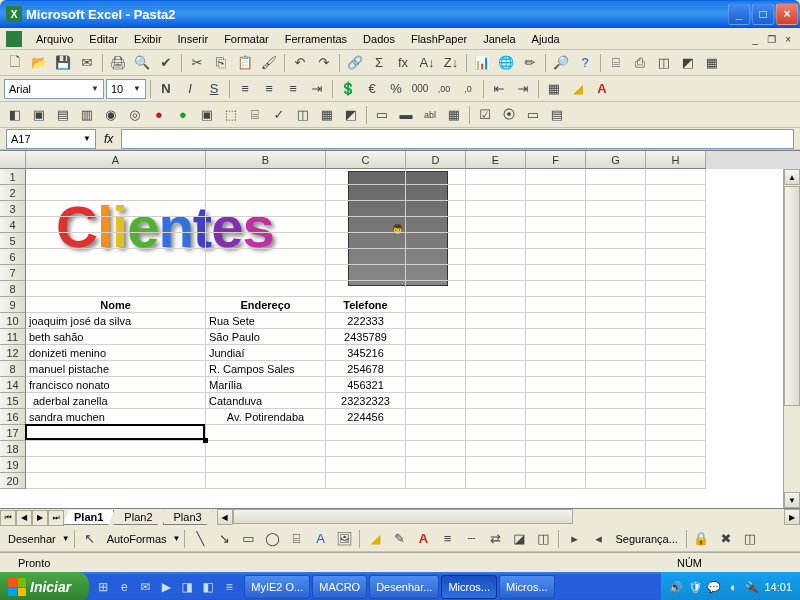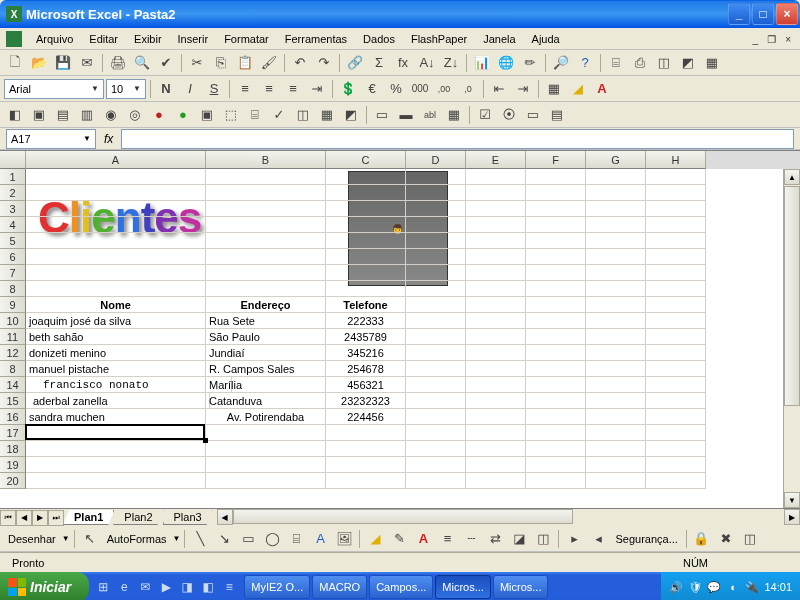--- a/index.html
+++ b/index.html
@@ -44,41 +44,41 @@
 .ch { border-right: 1px solid #aca899; border-bottom: 1px solid #808080; text-align: center; line-height: 18px; font-size: 11px; background: linear-gradient(#f4f4f0,#dcdcd0); color: #333; }
 .rowheads { position: absolute; top: 18px; left: 0; width: 26px; }
 .rh { height: 16px; border-bottom: 1px solid #aca899; border-right: 1px solid #808080; text-align: center; line-height: 16px; font-size: 11px; background: linear-gradient(to right,#f4f4f0,#dcdcd0); color: #333; }
 .cells { position: absolute; top: 18px; left: 26px; right: 18px; bottom: 0; }
 .cell { position: absolute; height: 16px; border-right: 1px solid #d4d0c8; border-bottom: 1px solid #d4d0c8; padding: 0 3px; line-height: 16px; font-size: 11px; overflow: visible; white-space: nowrap; }
 .cell.hr { font-weight: bold; text-align: center; }
 .cell.num { text-align: center; }
 .sel-cell { border: 2px solid black; background: white; }
 .sel-handle { position: absolute; width: 5px; height: 5px; background: black; }
 
-.wordart { position: absolute; top: 24px; left: 12px; font-family: "Arial Black", Arial; font-size: 44px; font-weight: 900; letter-spacing: -1px; text-shadow: 3px 3px 4px #888; }
+.wordart { position: absolute; top: 24px; left: 30px; font-family: "Arial Black", Arial; font-size: 58px; font-weight: 900; letter-spacing: -1px; text-shadow: 3px 3px 4px #888; }
 .wordart span:nth-child(1){color:#e03030}.wordart span:nth-child(2){color:#f09020}.wordart span:nth-child(3){color:#e0c020}.wordart span:nth-child(4){color:#50b030}.wordart span:nth-child(5){color:#3070e0}.wordart span:nth-child(6){color:#4040c0}.wordart span:nth-child(7){color:#8030b0}.wordart span:nth-child(8){color:#c030a0}
 
 .embedded-img { position: absolute; top: 2px; left: 322px; width: 100px; height: 115px; background: linear-gradient(#666,#888); border: 1px solid #333; display: flex; align-items: center; justify-content: center; color: #ddd; font-size: 9px; text-align: center; }
 
 .vscroll { position: absolute; right: 0; top: 18px; bottom: 0; width: 17px; background: #ece9d8; border-left: 1px solid #aca899; }
 .vscroll .sbtn, .hscroll .sbtn { width: 16px; height: 16px; background: linear-gradient(#f4f4f0,#dcdcd0); border: 1px solid #aca899; display: flex; align-items: center; justify-content: center; font-size: 8px; }
 .vscroll .thumb { height: 220px; background: linear-gradient(to right,#f4f4f0,#dcdcd0); border: 1px solid #aca899; margin-top: 1px;}
 
 
 .tabs-row { height: 18px; display: flex; align-items: center; background: #ece9d8; border-top: 1px solid #808080; }
 .tabnav { display: flex; }
 .tabnav .nbtn { width: 16px; height: 16px; border: 1px solid #aca899; background: #ece9d8; display: flex; align-items: center; justify-content: center; font-size: 8px; }
 .sheet-tab { padding: 1px 10px; border: 1px solid #808080; border-top: none; background: #ece9d8; font-size: 11px; margin-left: -1px; clip-path: polygon(6px 0, 100% 0, calc(100% - 6px) 100%, 0 100%); }
 .sheet-tab.active { background: white; font-weight: bold; }
 .hscroll { flex: 1; height: 17px; background: #ece9d8; display: flex; margin-left: 4px; }
 .hscroll .track { flex: 1; }
 .hscroll .thumb { width: 340px; height: 15px; background: linear-gradient(#f4f4f0,#dcdcd0); border: 1px solid #aca899; }
 
 
-.statusbar { height: 20px; background: #ece9d8; border-top: 1px solid #aca899; display: flex; align-items: center; padding: 0 12px; font-size: 11px; }
+.statusbar { height: 20px; background: #ece9d8; border-top: 1px solid #aca899; display: flex; align-items: center; padding: 0 18px; font-size: 11px; }
 .statusbar .flex { flex: 1; }
 
 
 .taskbar { height: 30px; background: linear-gradient(to bottom, #3c81f3 0%, #245edb 10%, #245edb 90%, #1a4fbf 100%); display: flex; align-items: center; }
 .start { height: 30px; padding: 0 18px 0 8px; background: linear-gradient(to bottom, #49a847, #2e7f2c); color: white; font-weight: bold; font-style: italic; font-size: 14px; display: flex; align-items: center; border-radius: 0 12px 12px 0; }
 .start .logo { width: 18px; height: 18px; margin-right: 4px; display: grid; grid-template: 1fr 1fr / 1fr 1fr; gap: 1px; }
 .start .logo span:nth-child(1){background:#f65314}.start .logo span:nth-child(2){background:#7cbb00}.start .logo span:nth-child(3){background:#00a1f1}.start .logo span:nth-child(4){background:#ffbb00}
 .taskbtn { height: 24px; margin: 0 1px; padding: 0 6px; background: linear-gradient(to bottom,#4f8ef0,#2a63d0); border: 1px solid #1a4fbf; border-radius: 3px; color: white; font-size: 11px; display: flex; align-items: center; gap: 4px; max-width: 95px; overflow: hidden; white-space: nowrap; }
 .taskbtn.active { background: linear-gradient(to bottom,#1a4fbf,#3070e0); border-color: #0a3090; }
 .tray { height: 30px; background: linear-gradient(to bottom,#14a0f0,#0f8ad0); padding: 0 8px; display: flex; align-items: center; gap: 5px; color: white; font-size: 11px; margin-left: auto; }
@@ -445,21 +445,21 @@
         <div class="cell num" style="left: 300px; top: 144px; width: 80px;">222333</div>
         <div class="cell" style="left: 180px; top: 160px; width: 120px;">São Paulo</div>
         <div class="cell" style="left: 0px; top: 160px; width: 180px;">beth sahão</div>
         <div class="cell num" style="left: 300px; top: 160px; width: 80px;">2435789</div>
         <div class="cell" style="left: 0px; top: 176px; width: 180px;">donizeti menino</div>
         <div class="cell" style="left: 180px; top: 176px; width: 120px;">Jundiaí</div>
         <div class="cell num" style="left: 300px; top: 176px; width: 80px;">345216</div>
         <div class="cell" style="left: 0px; top: 192px; width: 180px;">manuel pistache</div>
         <div class="cell" style="left: 180px; top: 192px; width: 120px;">R. Campos Sales</div>
         <div class="cell num" style="left: 300px; top: 192px; width: 80px;">254678</div>
-        <div class="cell" style="left: 14px; top: 208px; width: 192px; font-family: Liberation Mono, monospace;">francisco nonato</div>
+        <div class="cell" style="left: 0px; top: 208px; width: 192px;">francisco nonato</div>
         <div class="cell" style="left: 180px; top: 208px; width: 120px;">Marília</div>
         <div class="cell num" style="left: 300px; top: 208px; width: 80px;">456321</div>
         <div class="cell" style="left: 4px; top: 224px; width: 180px;">aderbal zanella</div>
         <div class="cell" style="left: 180px; top: 224px; width: 120px;">Catanduva</div>
         <div class="cell num" style="left: 300px; top: 224px; width: 80px;">23232323</div>
         <div class="cell" style="left: 0px; top: 240px; width: 180px;">sandra muchen</div>
         <div class="cell" style="left: 180px; top: 240px; width: 120px; text-align: center;">Av. Potirendaba</div>
         <div class="cell num" style="left: 300px; top: 240px; width: 80px;">224456</div>
         <div class="sel-cell" style="position: absolute; left: -1px; top: 255px; width: 180px; height: 16px;"></div>
         <div class="sel-handle" style="left: 177px; top: 269px;"></div>
@@ -549,21 +549,21 @@
     <span class="qbtn">e</span>
     <span class="qbtn">✉</span>
     <span class="qbtn">▶</span>
     <span class="qbtn">◨</span>
     <span class="qbtn">◧</span>
     <span class="qbtn">≡</span>
   </div>
   <div id="taskbtns" style="display:flex">
       <div class="taskbtn">MyIE2 O...</div>
       <div class="taskbtn">MACRO</div>
-      <div class="taskbtn">Campos...</div>
+      <div class="taskbtn">Desenhar...</div>
       <div class="taskbtn active">Micros...</div>
       <div class="taskbtn">Micros...</div>
     </div>
   <div class="tray">
     <span class="ticon">🔊</span>
     <span class="ticon">🛡</span>
     <span class="ticon">💬</span>
     <span class="ticon">◐</span>
     <span class="ticon">🔌</span>
     <span>14:01</span>

